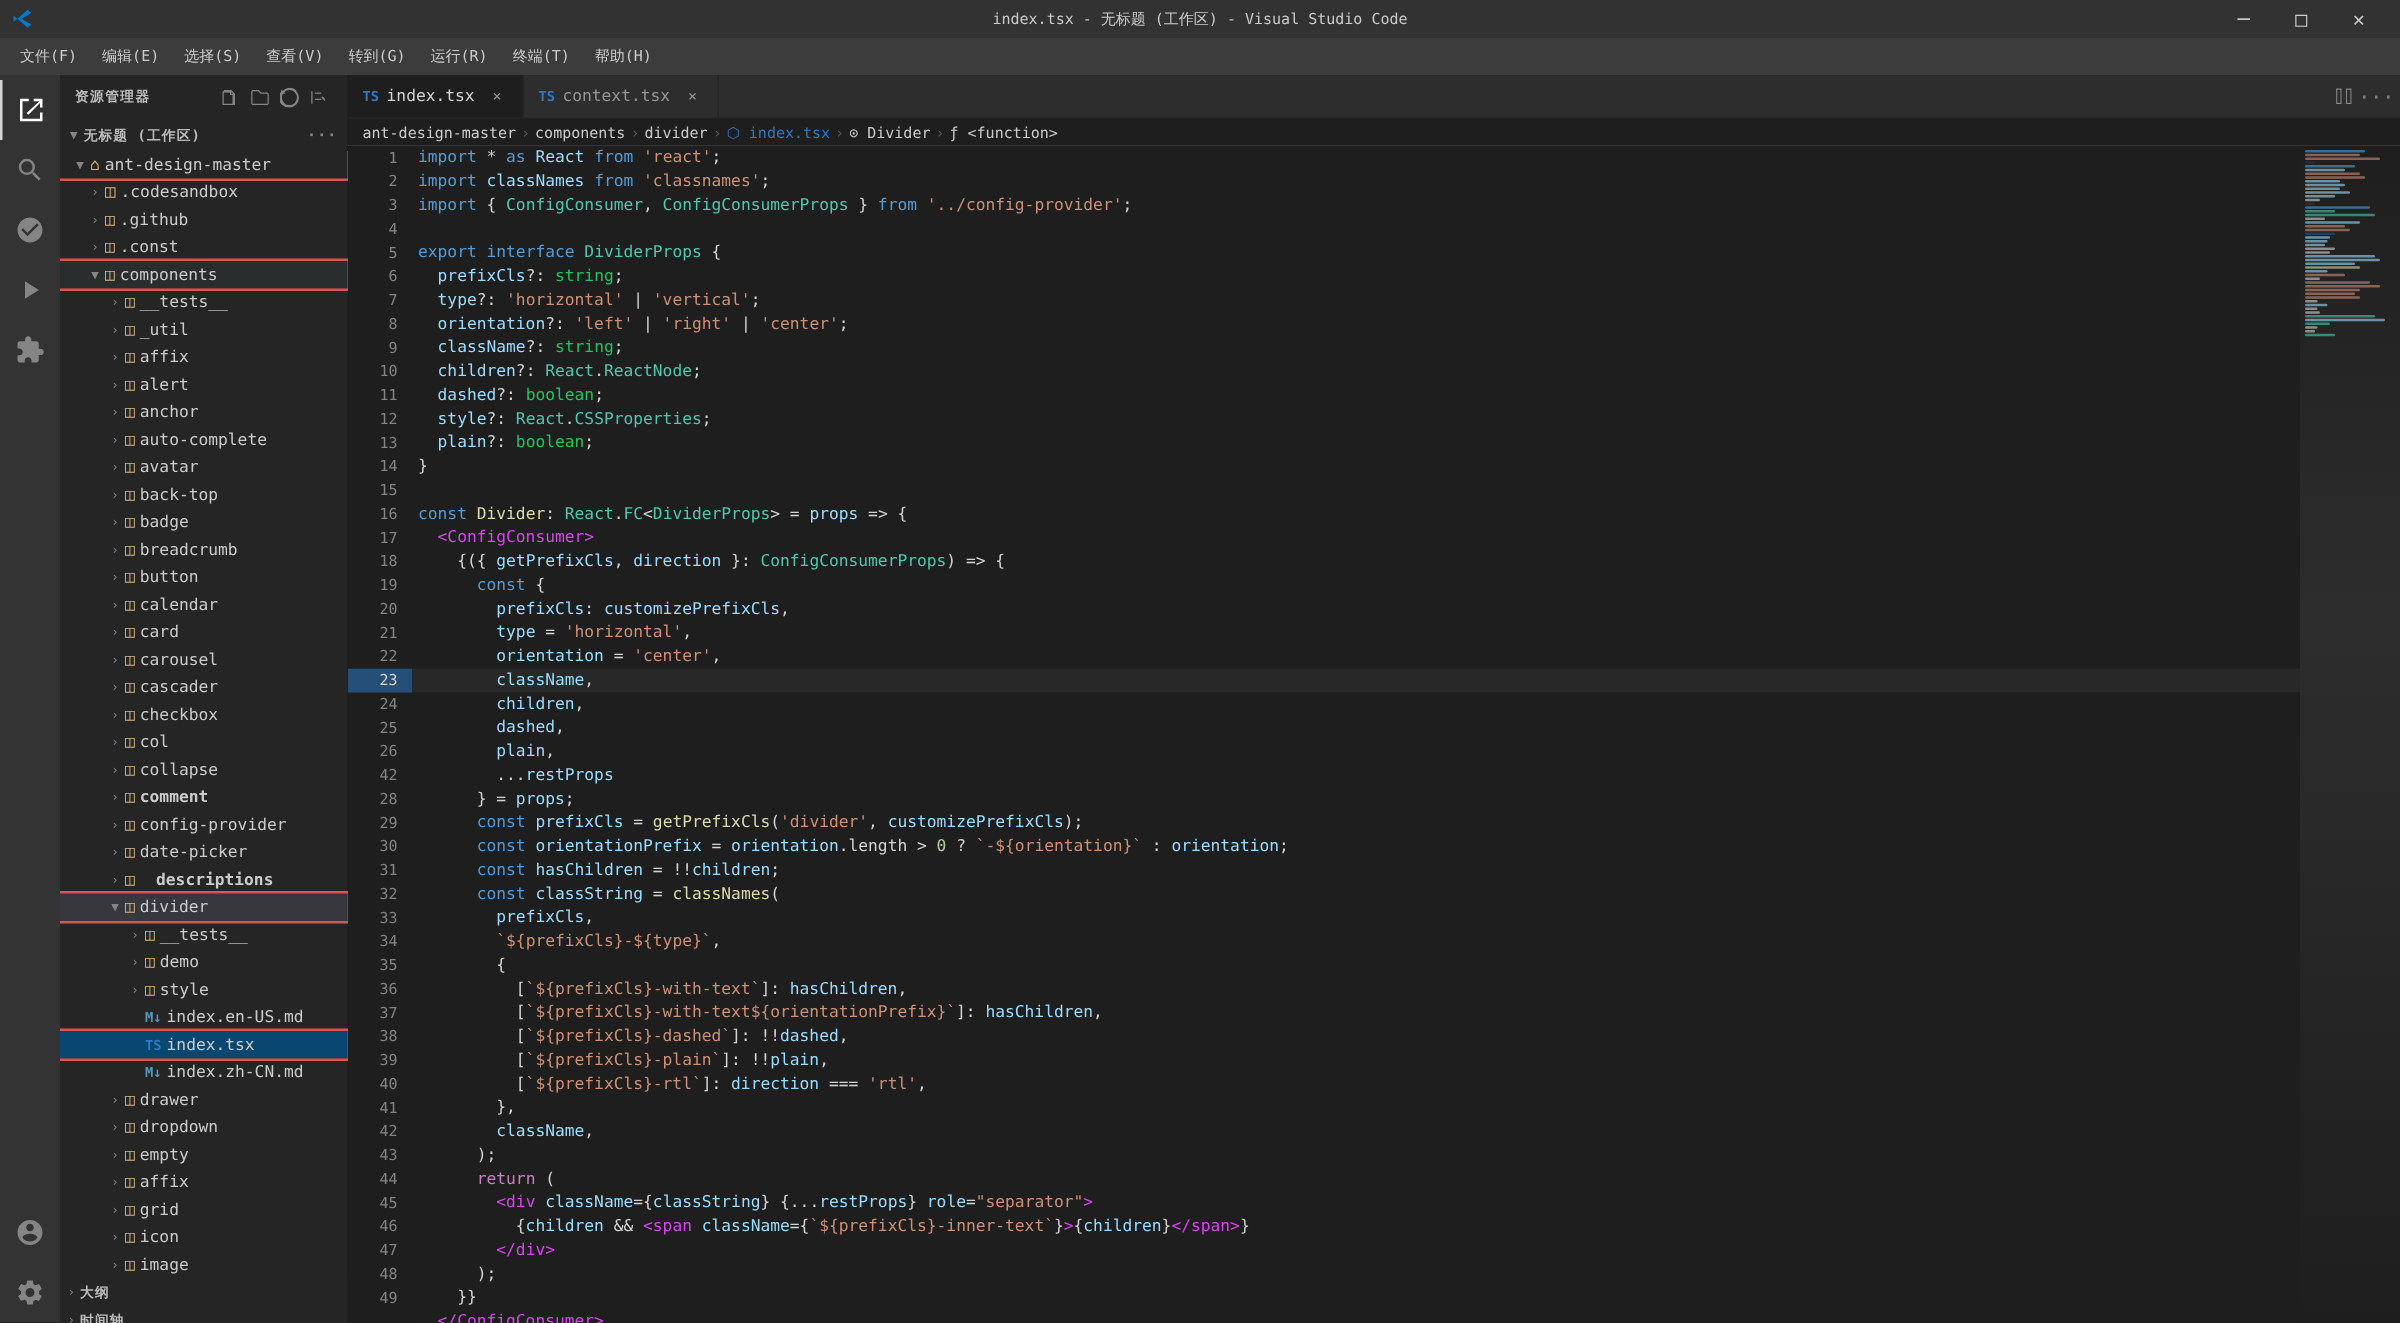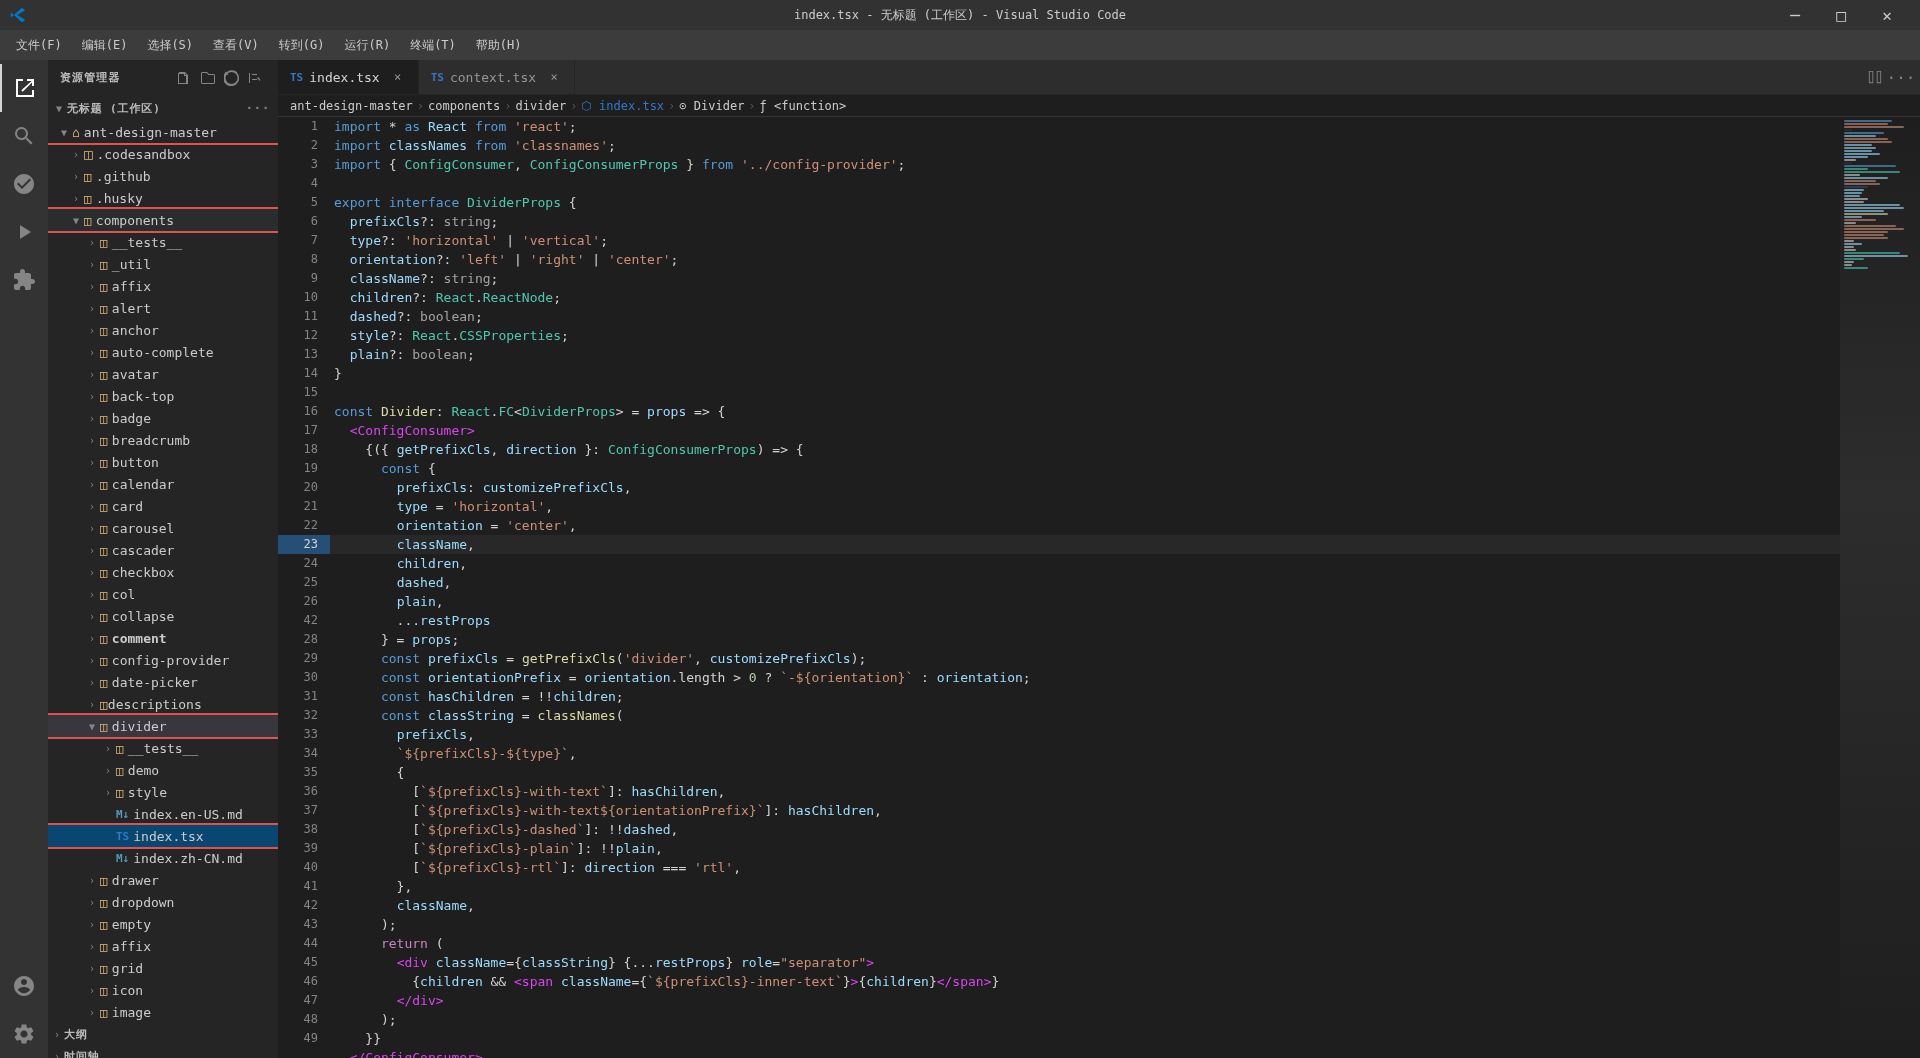--- a/index.html
+++ b/index.html
@@ -68,21 +68,21 @@
     #code-content::-webkit-scrollbar { width: 10px; height: 10px; }
     #code-content::-webkit-scrollbar-track { background: #1e1e1e; }
     #code-content::-webkit-scrollbar-thumb { background: #424242; }
     
     .code-line { height: 19px; display: flex; align-items: center; padding: 0 4px; white-space: pre; font-size: 13px; line-height: 19px; }
     .code-line.current-line { background: #282828; }
     
     
     .kw { color: #569cd6; }
     .kw2 { color: #c586c0; }
-    .type { color: #a3a3a3; }
+    .type { color: #22c55e; }
     .str { color: #ce9178; }
     .num { color: #b5cea8; }
     .fn { color: #dcdcaa; }
     .prop { color: #9cdcfe; }
     .cls { color: #4ec9b0; }
     .iface { color: #4ec9b0; }
     .var { color: #9cdcfe; }
     .jsx-tag { color: #d946ef; }
     .attr-name { color: #9cdcfe; }
     
@@ -219,21 +219,21 @@
 
       <div class="tree-item" style="padding-left:20px;">
         <span class="arrow">›</span>
         <span style="color:#dcb67a;">◫</span>
         <span class="item-label" style="margin-left:4px;">.github</span>
       </div>
 
       <div class="tree-item" style="padding-left:20px;">
         <span class="arrow">›</span>
         <span style="color:#dcb67a;">◫</span>
-        <span class="item-label" style="margin-left:4px;">.husky</span>
+        <span class="item-label" style="margin-left:4px;">.const</span>
       </div>
 
       <div class="tree-item box-outline" style="padding-left:20px;background:#2a2d2e;">
         <span class="arrow">▼</span>
         <span style="color:#dcb67a;">◫</span>
         <span class="item-label" style="margin-left:4px;">components</span>
       </div>
 
       <div class="tree-item" style="padding-left:36px;">
         <span class="arrow">›</span>
@@ -357,21 +357,21 @@
 
       <div class="tree-item" style="padding-left:36px;">
         <span class="arrow">›</span>
         <span style="color:#dcb67a;">◫</span>
         <span class="item-label" style="margin-left:4px;">date-picker</span>
       </div>
 
       <div class="tree-item" style="padding-left:36px;">
         <span class="arrow">›</span>
         <span style="color:#dcb67a;">◫</span>
-        <span class="item-label" style="margin-left:0;">descriptions</span>
+        <span class="item-label" style="margin-left:17px;font-weight:bold;">descriptions</span>
       </div>
 
       <div class="tree-item box-outline" style="padding-left:36px;background:#37373d;">
         <span class="arrow">▼</span>
         <span style="color:#dcb67a;">◫</span>
         <span class="item-label" style="margin-left:4px;">divider</span>
       </div>
 
       <div class="tree-item" style="padding-left:52px;">
         <span class="arrow">›</span>

